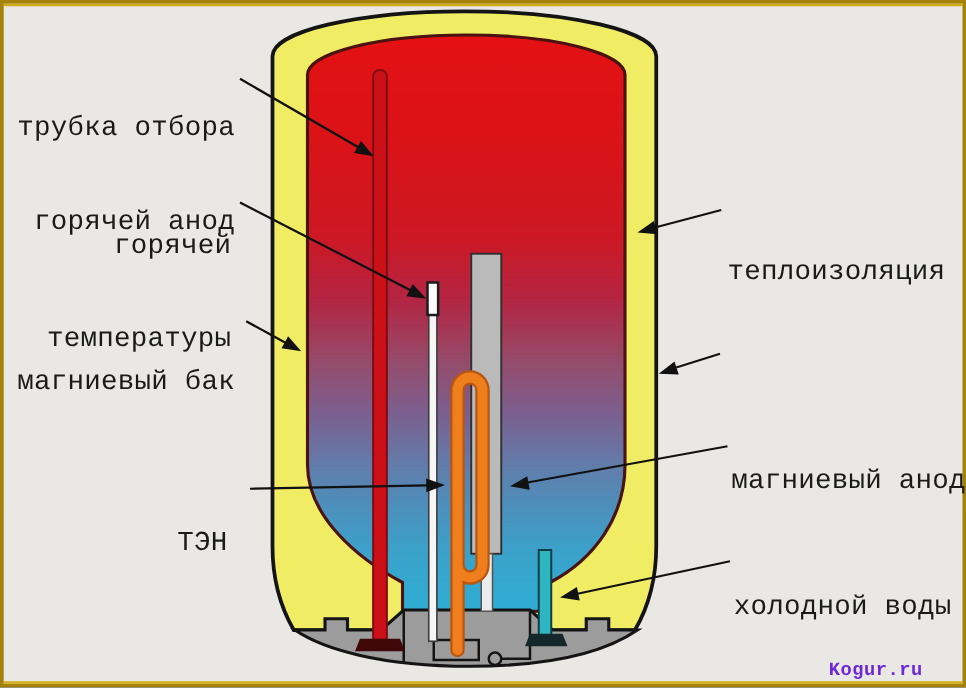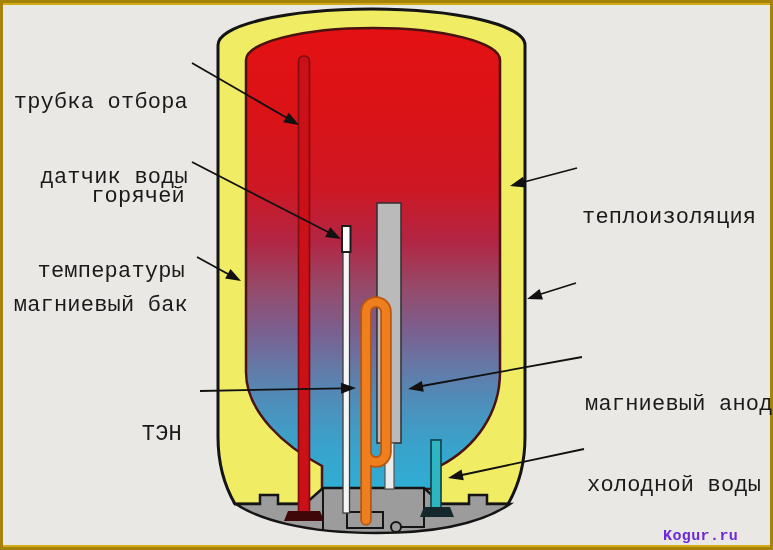--- a/index.html
+++ b/index.html
@@ -111,37 +111,37 @@
       </g>
       <g>
         <line x1="584" y1="449" x2="462" y2="475"></line>
         <polygon points="448,478 461.5,469.5 463.8,480.3" stroke="none"></polygon>
       </g>
     </g>
   </svg>
 
   <div class="lbl left-col" style="left:10px;top:40px;width:178px;">
     <span>трубка отбора</span>
-    <span>датчик воды</span>
+    <span>горячей анод</span>
   </div>
   <div class="lbl left-col" style="left:10px;top:134px;width:175px;">
     <span>горячей</span>
     <span>температуры</span>
   </div>
   <div class="lbl left-col" style="left:6px;top:243px;width:182px;">
     <span>магниевый бак</span>
   </div>
   <div class="lbl left-col" style="left:6px;top:372px;width:176px;">
     <span>ТЭН</span>
   </div>
 
   <div class="lbl right-col" style="left:582px;top:155px;">
     <span>теплоизоляция</span>
   </div>
-  <div class="lbl right-col" style="left:585px;top:342px;">
+  <div class="lbl right-col" style="left:585px;top:322px;">
     <span>магниевый анод</span>
   </div>
   <div class="lbl right-col" style="left:587px;top:423px;">
     <span>холодной воды</span>
   </div>
 
   <div id="watermark">Kogur.ru</div>
 
   <div class="edge-hl bottom"></div>
 </div>

